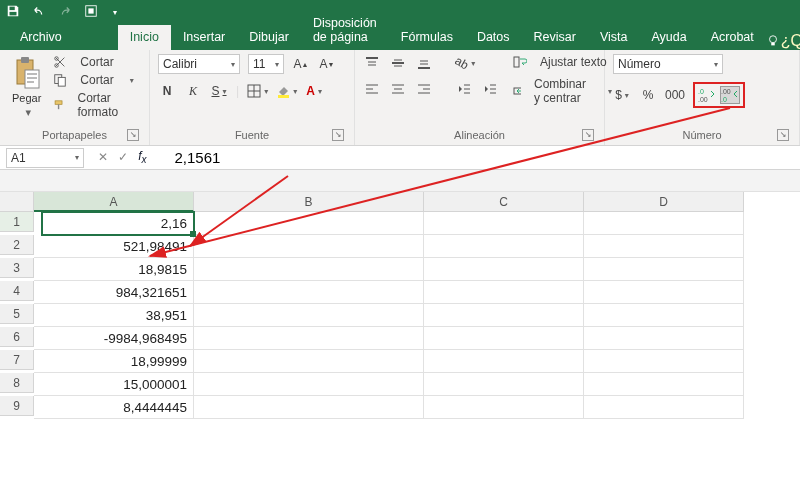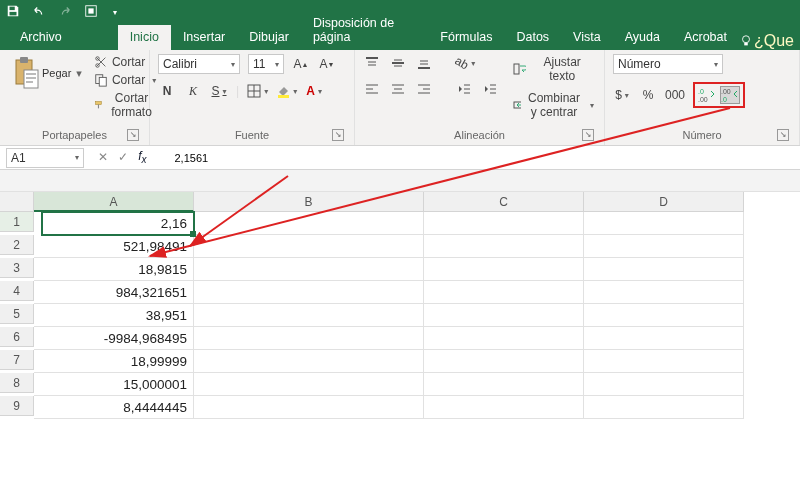--- a/index.html
+++ b/index.html
@@ -18,22 +18,22 @@
   .menubar .tell { margin-left: auto; display: flex; align-items: center; color: #fef9c3; gap: 1px; padding-right: 6px; font-size: 16px; }
 
   
   .ribbon { background: #f3f2f1; border-bottom: 1px solid #d4d4d4; height: 96px; display: flex; position: relative; }
   .group { border-right: 1px solid #e1e1e1; display: flex; flex-direction: column; justify-content: space-between; padding: 4px 8px 2px; }
   .group-body { flex: 1; display: flex; align-items: flex-start; gap: 6px; }
   .group-label { text-align: center; font-size: 11px; color: #666; padding: 2px 0; position: relative; }
   .dlaunch { position: absolute; right: 2px; bottom: 2px; width: 12px; height: 12px; border: 1px solid #999; font-size: 8px; line-height: 9px; text-align: center; color: #666; }
 
   .stackcol { display: flex; flex-direction: column; gap: 2px; font-size: 12px; color: #444; }
-  .stackcol .row { display: flex; align-items: center; gap: 4px; padding: 1px 2px; cursor: pointer; text-align: center; }
-  .bigbtn { display: flex; flex-direction: row; align-items: center; gap: 2px; padding: 2px 4px; cursor: pointer; }
+  .stackcol .row { display: flex; align-items: center; gap: 13px; padding: 1px 2px; cursor: pointer; }
+  .bigbtn { display: flex; flex-direction: column; align-items: center; gap: 2px; padding: 2px 4px; cursor: pointer; }
   .bigbtn span { font-size: 11px; }
 
   .fontbox, .sizebox, .numfmt { border: 1px solid #c8c8c8; background: #fff; height: 20px; display: inline-flex; align-items: center; padding: 0 4px; font-size: 12px; }
   .fontbox { width: 82px; justify-content: space-between; }
   .sizebox { width: 36px; justify-content: space-between; }
   .numfmt { width: 110px; justify-content: space-between; }
   .dd { font-size: 8px; color: #666; margin-left: 3px; }
 
   .btnrow { display: flex; gap: 8px; align-items: center; }
   .ibtn { min-width: 18px; height: 18px; display: inline-flex; align-items: center; justify-content: center; color: #444; cursor: pointer; }
@@ -42,21 +42,21 @@
   .ibtn.u { text-decoration: underline; }
 
   .decimal-wrap { display: inline-flex; border: 2px solid #d22; padding: 2px 3px; gap: 4px; }
   .decimal-wrap .ibtn.sel { background: #d8d8d8; border: 1px solid #9a9a9a; }
 
   
   .fbar { height: 24px; border-bottom: 1px solid #d4d4d4; display: flex; align-items: center; background: #fff; }
   .namebox { width: 78px; border: 1px solid #ccc; margin: 0 6px; height: 20px; display: flex; align-items: center; padding: 0 4px; justify-content: space-between; font-size: 12px; }
   .fbar .fx-icons { display: flex; gap: 10px; padding: 0 8px; color: #888; align-items: center; }
   .fbar .fx-icons .fx { font-style: italic; color: #0f172a; }
-  .fbar input.fval { border: none; outline: none; font-size: 11px; flex: 1; padding-left: 20px; }
+  .fbar input.fval { border: none; outline: none; font-size: 15px; flex: 1; padding-left: 20px; }
 
   .gap { height: 22px; background: #f3f3f3; border-bottom: 1px solid #e1e1e1; }
 
   
   .grid { display: grid; grid-template-columns: 34px 160px 230px 160px 160px; }
   .hdr, .rowhdr { background: #f0f0f0; border: 1px solid #d4d4d4; border-top: none; border-left: none; text-align: center; font-size: 12px; color: #555; height: 20px; line-height: 20px; }
   .hdr.selcol { background: #d8e6d8; border-bottom: 2px solid #217346; }
   .rowhdr.selrow { background: #e6efe6; }
   .corner { background: #f0f0f0; border-right: 1px solid #d4d4d4; border-bottom: 1px solid #d4d4d4; height: 20px; }
   .cell { border-right: 1px solid #e1e1e1; border-bottom: 1px solid #e1e1e1; height: 23px; line-height: 23px; padding: 0 6px; text-align: right; font-size: 13.5px; color: #222; }
@@ -98,20 +98,21 @@
 </div>
 
 <div class="menubar">
   <div class="tab">Archivo</div>
   <div class="tab active">Inicio</div>
   <div class="tab">Insertar</div>
   <div class="tab">Dibujar</div>
   <div class="tab">Disposición de página</div>
   <div class="tab">Fórmulas</div>
   <div class="tab">Datos</div>
+  <div class="tab">Revisar</div>
   <div class="tab">Vista</div>
   <div class="tab">Ayuda</div>
   <div class="tab">Acrobat</div>
   <div class="tell">
     <svg width="14" height="14" viewBox="0 0 16 16">
         <circle cx="8" cy="6" r="4" fill="none" stroke="#fff"></circle>
         <rect x="6" y="10" width="4" height="3" fill="#fff"></rect>
       </svg>
     <span>¿Que</span>
   </div>

